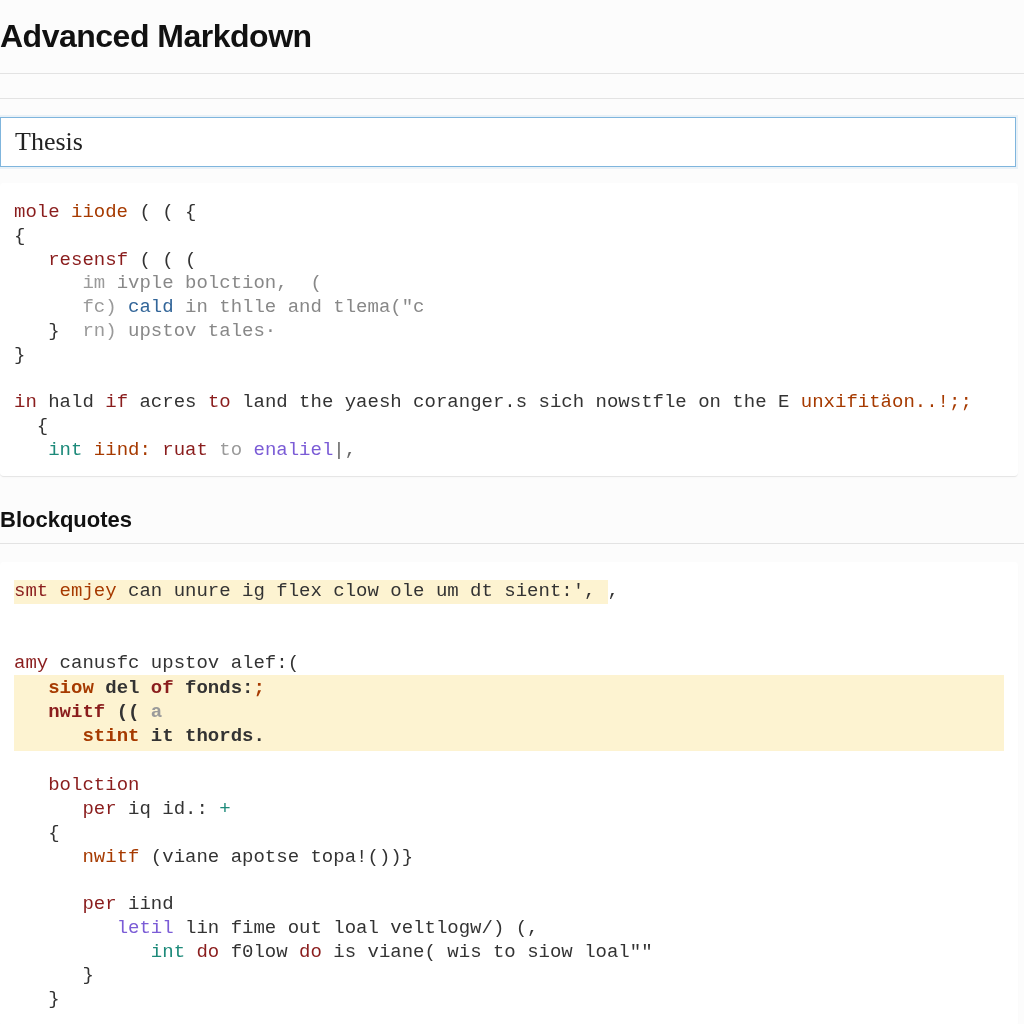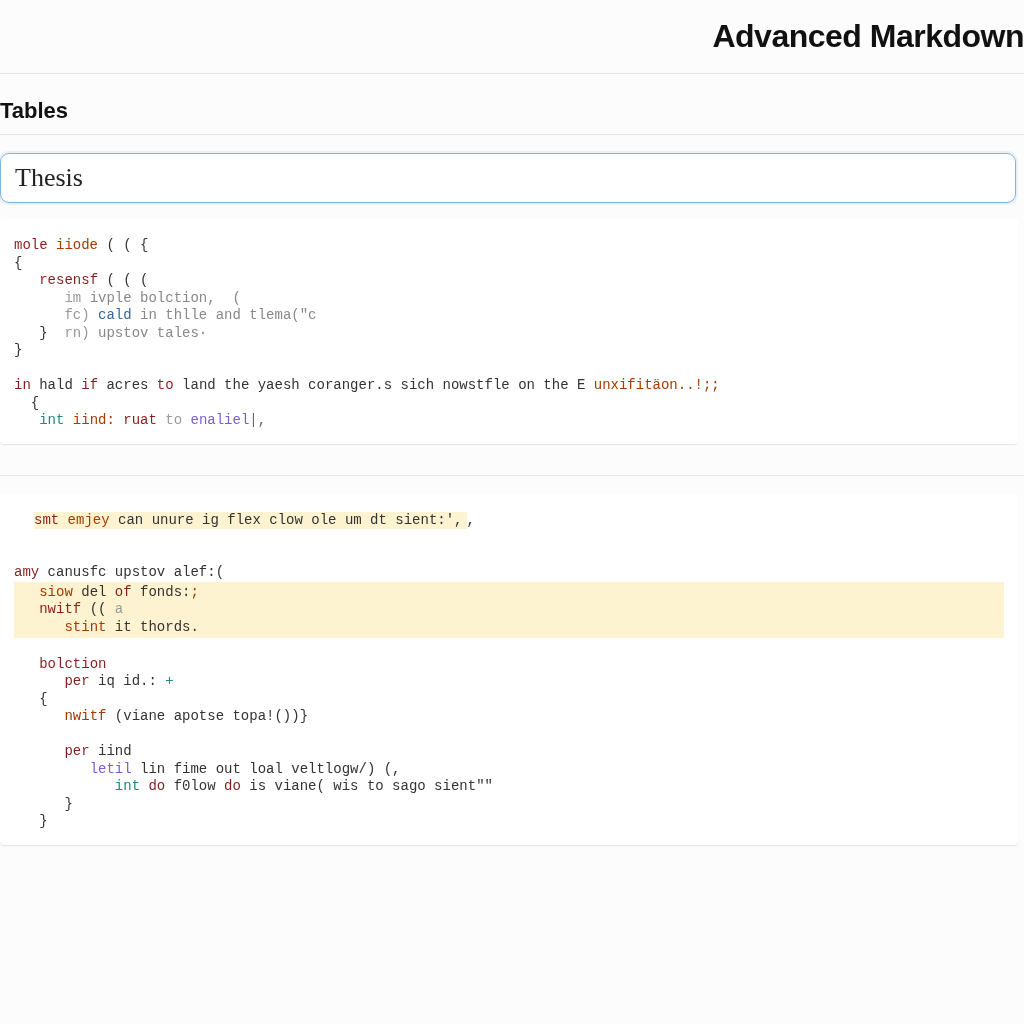--- a/index.html
+++ b/index.html
@@ -16,21 +16,20 @@
     padding: 0 0 20px 0;
   }
   .page-title {
     font-family: -apple-system, "Helvetica Neue", Arial, sans-serif;
     font-weight: 800;
     font-size: 32px;
     letter-spacing: -0.5px;
     color: #111;
     margin: 18px 0 18px 0;
     padding: 0 0 0 0;
-    text-align: right;
   }
   .top-rule {
     border: none;
     border-top: 1px solid #e3e3e3;
     margin: 0 0 24px 0;
   }
   .section-heading {
     font-family: -apple-system, "Helvetica Neue", Arial, sans-serif;
     font-weight: 800;
     font-size: 22px;
@@ -48,21 +47,21 @@
     padding: 0 8px 0 0;
   }
   .thesis-input {
     width: 100%;
     height: 50px;
     font-family: Georgia, "Times New Roman", serif;
     font-size: 26px;
     color: #222;
     padding: 6px 14px;
     border: 1.5px solid #7fb5dd;
-    border-radius: 9px;
+    border-radius: 0;
     background: #fff;
     outline: none;
     box-shadow: 0 0 0 2px rgba(127,181,221,0.15);
   }
 
   .code-card {
     background: #fff;
     border: 1px solid #e6e6e6;
     border-radius: 4px;
     border-top: none;
@@ -74,94 +73,94 @@
     box-shadow: 0 1px 2px rgba(0,0,0,0.02);
   }
   .code-card.second {
     margin-top: 10px;
     margin-bottom: 10px;
   }
 
   pre.code {
     margin: 0;
     font-family: "SFMono-Regular", Consolas, "Liberation Mono", Menlo, monospace;
-    font-size: 14px;
+    font-size: 19px;
     line-height: 1.25;
     color: #333;
     white-space: pre;
   }
 
   
   .tk-kw     { color: #8a1d1d; }
   .tk-fn     { color: #336699; }          
   .tk-name   { color: #a63a00; }          
   .tk-str    { color: #888; }             
   .tk-op     { color: #666; }
   .tk-lite   { color: #9a9a9a; }          
   .tk-pur    { color: #7b5cd6; }          
   .tk-teal   { color: #1d8a7a; }          
   .tk-brace  { color: #333; }
 
   .hl-line {
     background: #fdf3d1;
     display: inline-block;
-    padding-right: 4px;
-    margin-left: 20px;
+    padding-right: 12px;
   }
   .hl-block {
     background: #fdf3d1;
     display: block;
     width: 100%;
     padding: 2px 16px 2px 0;
+    font-weight: bold;
   }
 </style>
 </head>
 <body>
 
 <div class="page">
 
   <h1 class="page-title">Advanced Markdown</h1>
   <hr class="top-rule">
 
-  <h2 class="section-heading">Tables</h2>
   <hr class="section-rule">
 
   <div class="input-wrap">
     <input class="thesis-input" type="text" value="Thesis" style="">
   </div>
 
   <div class="code-card">
 <pre class="code"><span class="tk-kw">mole</span> <span class="tk-name">iiode</span><span class="tk-brace"> ( ( {</span>
 <span class="tk-brace">{</span>
    <span class="tk-kw">resensf</span><span class="tk-brace"> ( ( (</span>
       <span class="tk-lite">im</span><span class="tk-str"> ivple bolction,  (</span>
       <span class="tk-lite">fc)</span><span class="tk-fn"> cald</span><span class="tk-str"> in thlle and tlema("c</span>
    <span class="tk-brace">}</span><span class="tk-lite">  rn)</span><span class="tk-str"> upstov tales·</span>
 <span class="tk-brace">}</span>
 
 <span class="tk-kw">in</span><span> hald </span><span class="tk-kw">if</span><span> acres </span><span class="tk-kw">to</span><span> land the yaesh coranger.s sich nowstfle on the E </span><span class="tk-name">unxifitäon..!;;</span>
 <span class="tk-brace">  {</span>
    <span class="tk-teal">int</span><span class="tk-name"> iind:</span><span class="tk-kw"> ruat</span><span class="tk-lite"> to </span><span class="tk-pur">enaliel</span><span class="tk-op">|,</span></pre>
   </div>
 
+  <h2 class="section-heading">Blockquotes</h2>
   <hr class="section-rule">
 
   <div class="code-card second">
 <pre class="code"><span class="hl-line"><span class="tk-kw">smt</span><span class="tk-name"> emjey</span><span> can unure ig flex clow ole um dt sient:',</span></span><span>,</span>
 
 
 <span class="tk-kw">amy</span><span> canusfc upstov alef:(</span>
 <span class="hl-block">   <span class="tk-name">siow</span><span> del </span><span class="tk-kw">of</span><span> fonds:</span><span class="tk-name">;</span>
    <span class="tk-kw">nwitf</span><span> (( </span><span class="tk-lite">a</span>
       <span class="tk-name">stint</span><span> it thords.</span></span>
    <span class="tk-kw">bolction</span>
       <span class="tk-kw">per</span><span> iq id.:</span><span class="tk-teal"> +</span>
    <span class="tk-brace">{</span>
       <span class="tk-name">nwitf</span><span> (viane apotse topa!())}</span>
 
       <span class="tk-kw">per</span><span> iind</span>
          <span class="tk-pur">letil</span><span> lin fime out loal veltlogw/) (,</span>
-            <span class="tk-teal">int</span><span class="tk-kw"> do</span><span> f0low </span><span class="tk-kw">do</span><span> is viane( wis to sago sient""</span>
+            <span class="tk-teal">int</span><span class="tk-kw"> do</span><span> f0low </span><span class="tk-kw">do</span><span> is viane( wis to siow loal""</span>
       <span class="tk-brace">}</span>
    <span class="tk-brace">}</span></pre>
   </div>
 
 </div>
 
 </body></html>

